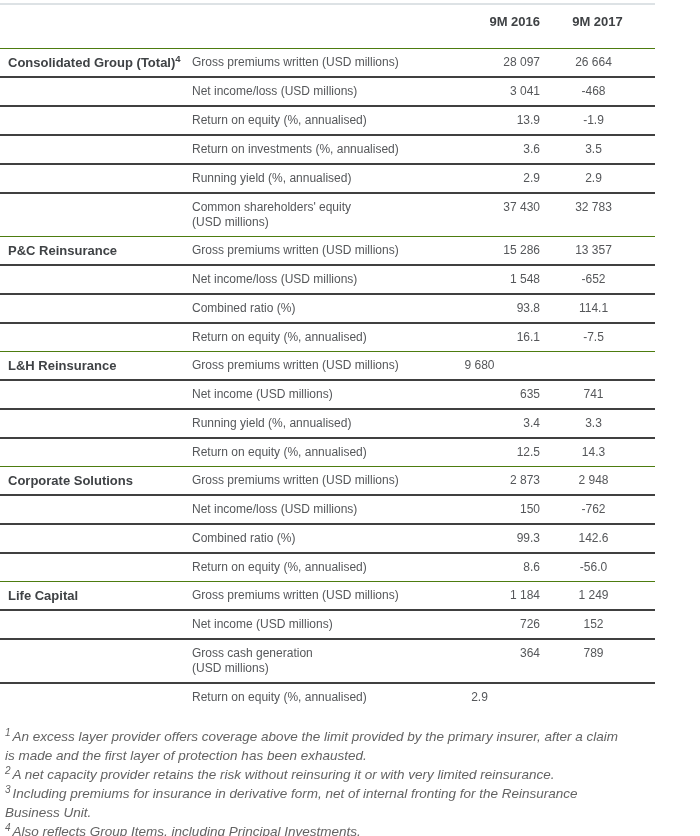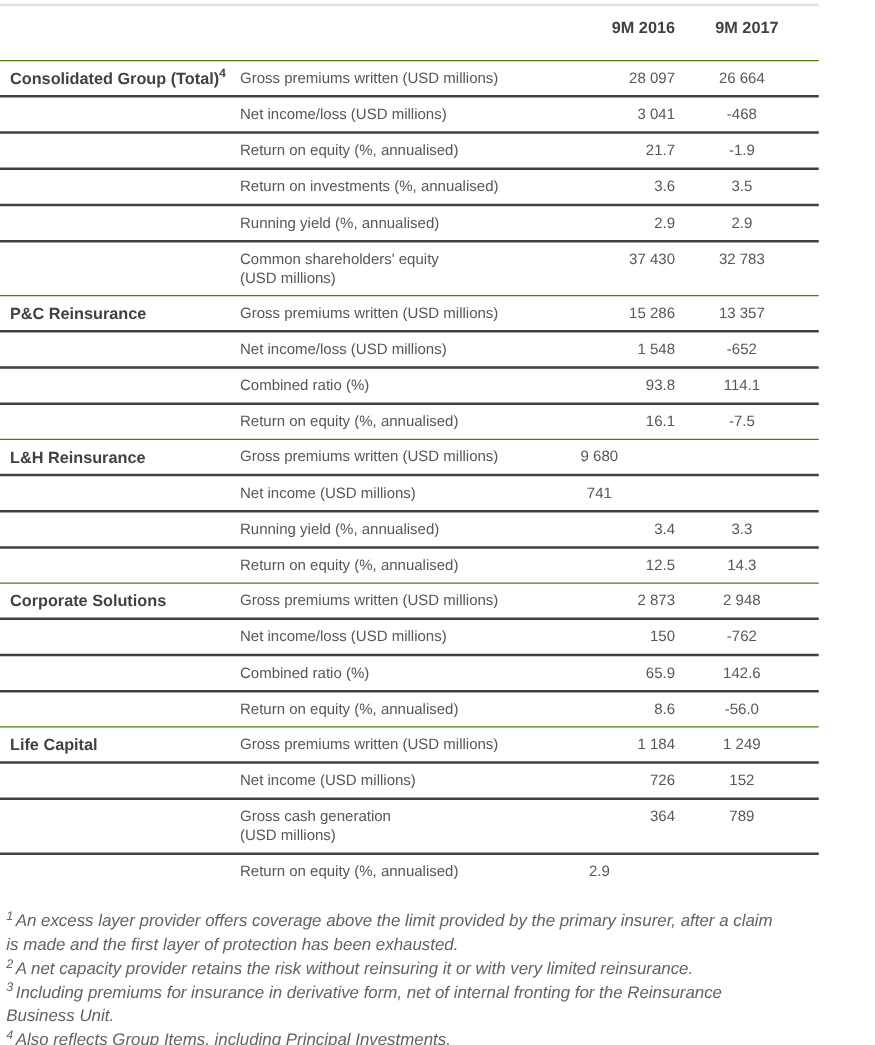--- a/index.html
+++ b/index.html
@@ -63,21 +63,21 @@
   </div>
       <div class="row">
     <div class="c c1"><span></span><sup class="lbl-sup"></sup></div>
     <div class="c c2">Net income/loss (USD millions)</div>
     <div class="c c3">3 041</div>
     <div class="c c4">-468</div>
   </div>
       <div class="row">
     <div class="c c1"><span></span><sup class="lbl-sup"></sup></div>
     <div class="c c2">Return on equity (%, annualised)</div>
-    <div class="c c3">21.7</div>
+    <div class="c c3">13.9</div>
     <div class="c c4">-1.9</div>
   </div>
       <div class="row">
     <div class="c c1"><span></span><sup class="lbl-sup"></sup></div>
     <div class="c c2">Return on investments (%, annualised)</div>
     <div class="c c3">3.6</div>
     <div class="c c4">3.5</div>
   </div>
       <div class="row">
     <div class="c c1"><span></span><sup class="lbl-sup"></sup></div>
@@ -117,20 +117,21 @@
     <div class="c c4">-7.5</div>
   </div>
       <div class="row section-start">
     <div class="c c1"><span>L&amp;H Reinsurance</span><sup class="lbl-sup"></sup></div>
     <div class="c c2">Gross premiums written (USD millions)</div>
     <div class="c c4">9 680</div>
   </div>
       <div class="row">
     <div class="c c1"><span></span><sup class="lbl-sup"></sup></div>
     <div class="c c2">Net income (USD millions)</div>
+    <div class="c c3">635</div>
     <div class="c c4">741</div>
   </div>
       <div class="row">
     <div class="c c1"><span></span><sup class="lbl-sup"></sup></div>
     <div class="c c2">Running yield (%, annualised)</div>
     <div class="c c3">3.4</div>
     <div class="c c4">3.3</div>
   </div>
       <div class="row">
     <div class="c c1"><span></span><sup class="lbl-sup"></sup></div>
@@ -146,21 +147,21 @@
   </div>
       <div class="row">
     <div class="c c1"><span></span><sup class="lbl-sup"></sup></div>
     <div class="c c2">Net income/loss (USD millions)</div>
     <div class="c c3">150</div>
     <div class="c c4">-762</div>
   </div>
       <div class="row">
     <div class="c c1"><span></span><sup class="lbl-sup"></sup></div>
     <div class="c c2">Combined ratio (%)</div>
-    <div class="c c3">65.9</div>
+    <div class="c c3">99.3</div>
     <div class="c c4">142.6</div>
   </div>
       <div class="row">
     <div class="c c1"><span></span><sup class="lbl-sup"></sup></div>
     <div class="c c2">Return on equity (%, annualised)</div>
     <div class="c c3">8.6</div>
     <div class="c c4">-56.0</div>
   </div>
       <div class="row section-start">
     <div class="c c1"><span>Life Capital</span><sup class="lbl-sup"></sup></div>

